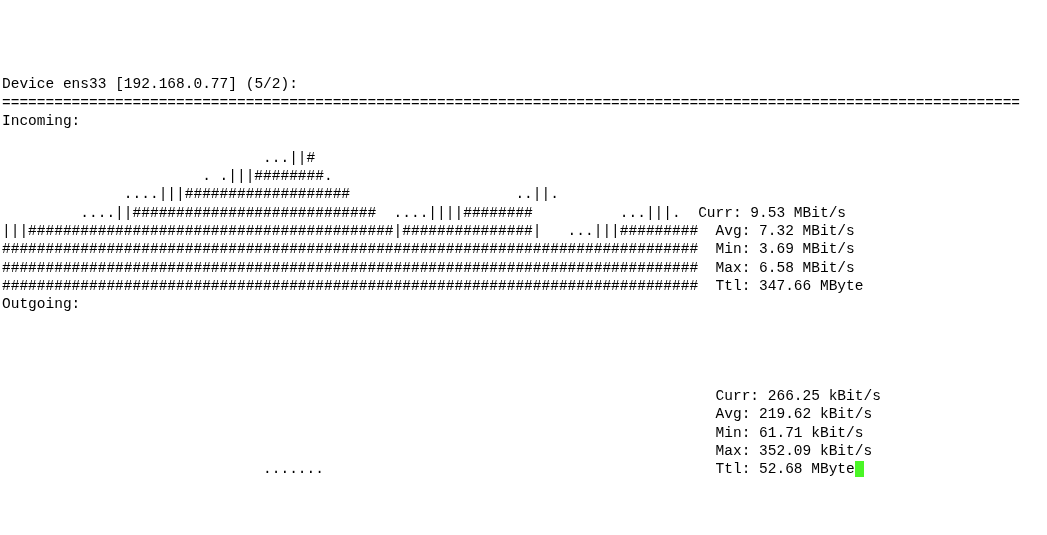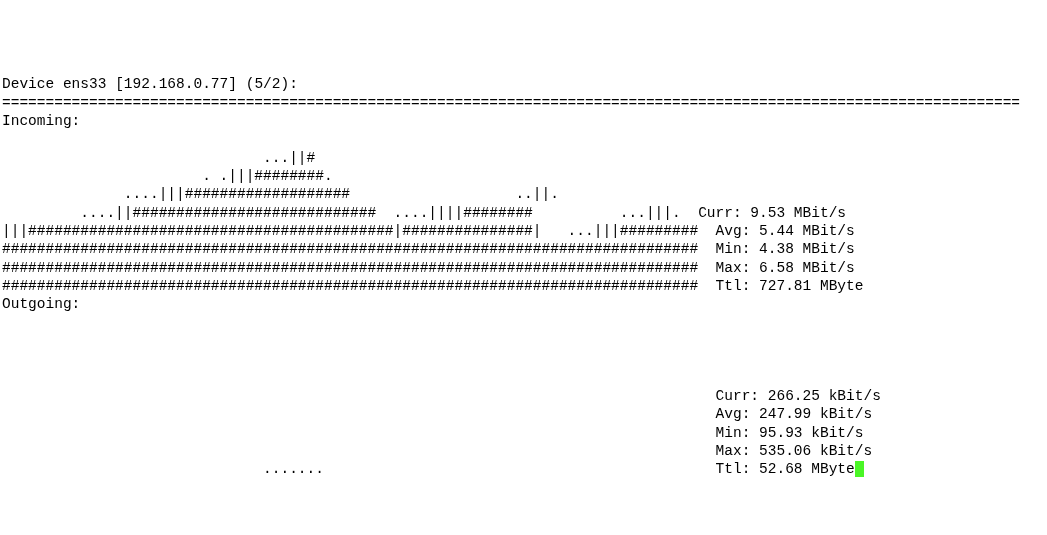--- a/index.html
+++ b/index.html
@@ -26,29 +26,29 @@
 
 
 <span><span>Device</span> <span>ens33</span> [<span>192.168.0.77</span>] (<span>5/2</span>):</span>
 <span>=====================================================================================================================</span>
 <span>Incoming:</span>
 
 <span>                              ...||#</span>
 <span>                       . .|||########.</span>
 <span>              ....|||###################                   ..||.</span>
 <span>         ....||############################  ....||||########          ...|||.</span>  <span>Curr:</span> <span>9.53 MBit/s</span>
-<span>|||##########################################|###############|   ...|||#########</span>  <span>Avg:</span> <span>5.44 MBit/s</span>
-<span>################################################################################</span>  <span>Min:</span> <span>4.38 MBit/s</span>
+<span>|||##########################################|###############|   ...|||#########</span>  <span>Avg:</span> <span>7.32 MBit/s</span>
+<span>################################################################################</span>  <span>Min:</span> <span>3.69 MBit/s</span>
 <span>################################################################################</span>  <span>Max:</span> <span>6.58 MBit/s</span>
-<span>################################################################################</span>  <span>Ttl:</span> <span>727.81 MByte</span>
+<span>################################################################################</span>  <span>Ttl:</span> <span>347.66 MByte</span>
 <span>Outgoing:</span>
 
 
 
 
                                                                                   <span>Curr:</span> <span>266.25 kBit/s</span>
-                                                                                  <span>Avg:</span> <span>247.99 kBit/s</span>
-                                                                                  <span>Min:</span> <span>95.93 kBit/s</span>
-                                                                                  <span>Max:</span> <span>535.06 kBit/s</span>
+                                                                                  <span>Avg:</span> <span>219.62 kBit/s</span>
+                                                                                  <span>Min:</span> <span>61.71 kBit/s</span>
+                                                                                  <span>Max:</span> <span>352.09 kBit/s</span>
 <span>                              .......                                           </span>  <span>Ttl:</span> <span>52.68 MByte</span><span class="cursor"></span>
 
 
 
 
 </body></html>

